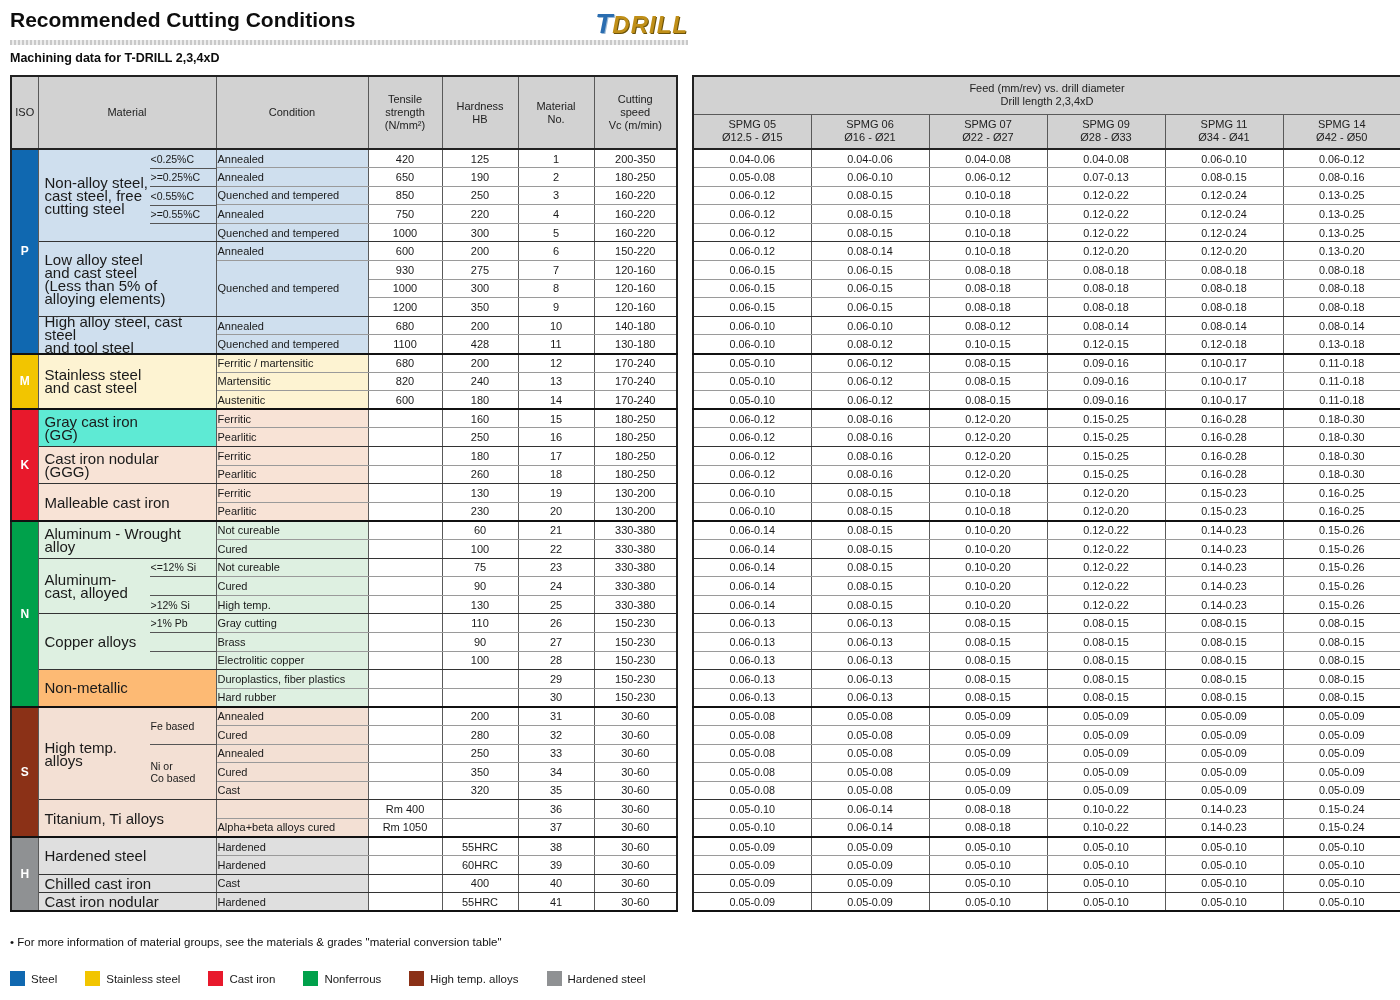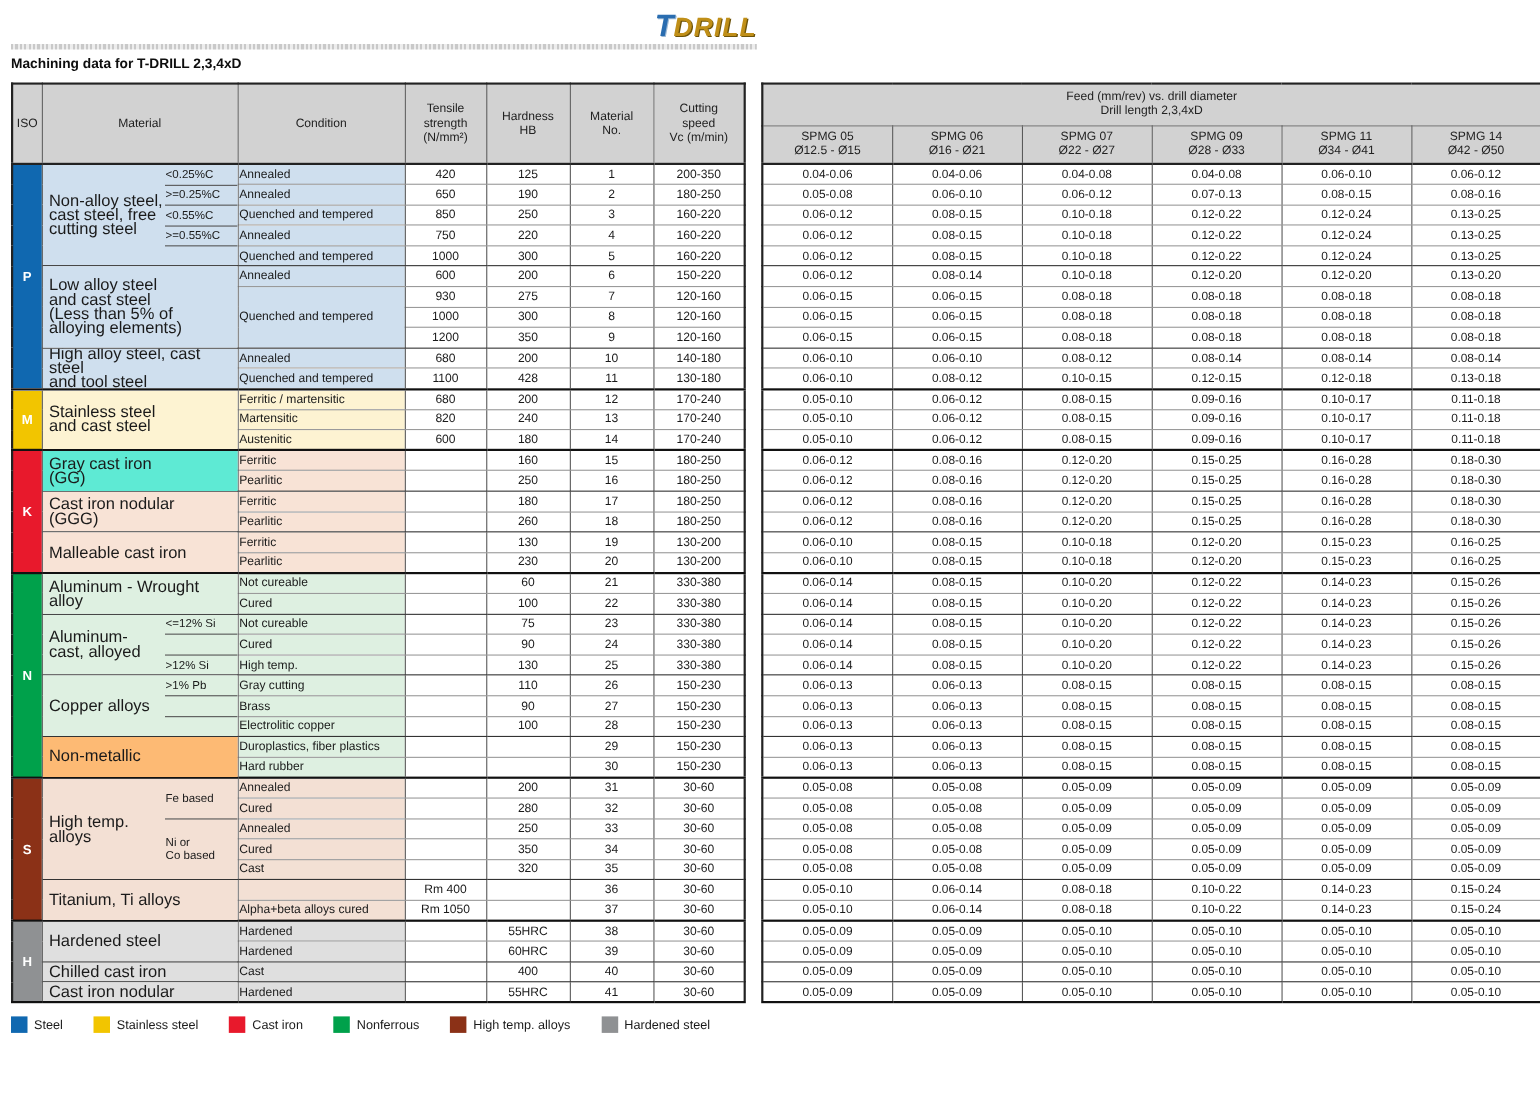--- a/index.html
+++ b/index.html
@@ -40,30 +40,31 @@
   .mat-name { flex: 1; display: flex; align-items: center; padding-left: 6px;
     font-size: 15px; white-space: pre-line; line-height: 13px; }
   .mat-subs { width: 66px; display: flex; flex-direction: column; }
   .sub-seg { display: flex; align-items: center; font-size: 10.5px; padding-left: 1px; }
   .sub-sep { border-bottom: 1px solid #555; }
 
   td.block-end { border-bottom: 1px solid #333; }
   td.group-end { border-bottom: 2px solid #111; }
 
   .footnote { margin-top: 24px; font-size: 11.5px; color: #111; }
-  .legend { display: flex; gap: 28px; margin-top: 12px; align-items: center; }
+  .legend { display: flex; gap: 28px; margin-top: 23px; align-items: center; }
   .legend-item { display: flex; align-items: center; gap: 6px; font-size: 11.5px; }
   .legend-swatch { width: 15px; height: 15px; flex: none; }
 </style>
 </head>
 <body>
 
 <div class="page">
 
   <div class="title-row">
+    <div class="page-title">Recommended Cutting Conditions</div>
     <div class="logo"><span class="logo-t">T</span><span class="logo-drill">DRILL</span></div>
   </div>
   <div class="title-underline"></div>
   <div class="subtitle">Machining data for T-DRILL 2,3,4xD</div>
 
   <div class="tables">
 
     <table class="ltable">
       <colgroup>
         <col style="width:27px">
@@ -849,20 +850,21 @@
             <td class="feed group-end">0.05-0.10</td>
             <td class="feed group-end">0.05-0.10</td>
             <td class="feed group-end">0.05-0.10</td>
             <td class="feed group-end">0.05-0.10</td>
           </tr>
         </tbody>
     </table>
 
   </div>
 
+  <div class="footnote">• For more information of material groups, see the materials &amp; grades "material conversion table"</div>
 
   <div class="legend">
     <div class="legend-item">
         <span class="legend-swatch" style="background: rgb(16, 104, 176);"></span>
         <span>Steel</span>
       </div>
     <div class="legend-item">
         <span class="legend-swatch" style="background: rgb(242, 197, 0);"></span>
         <span>Stainless steel</span>
       </div>

